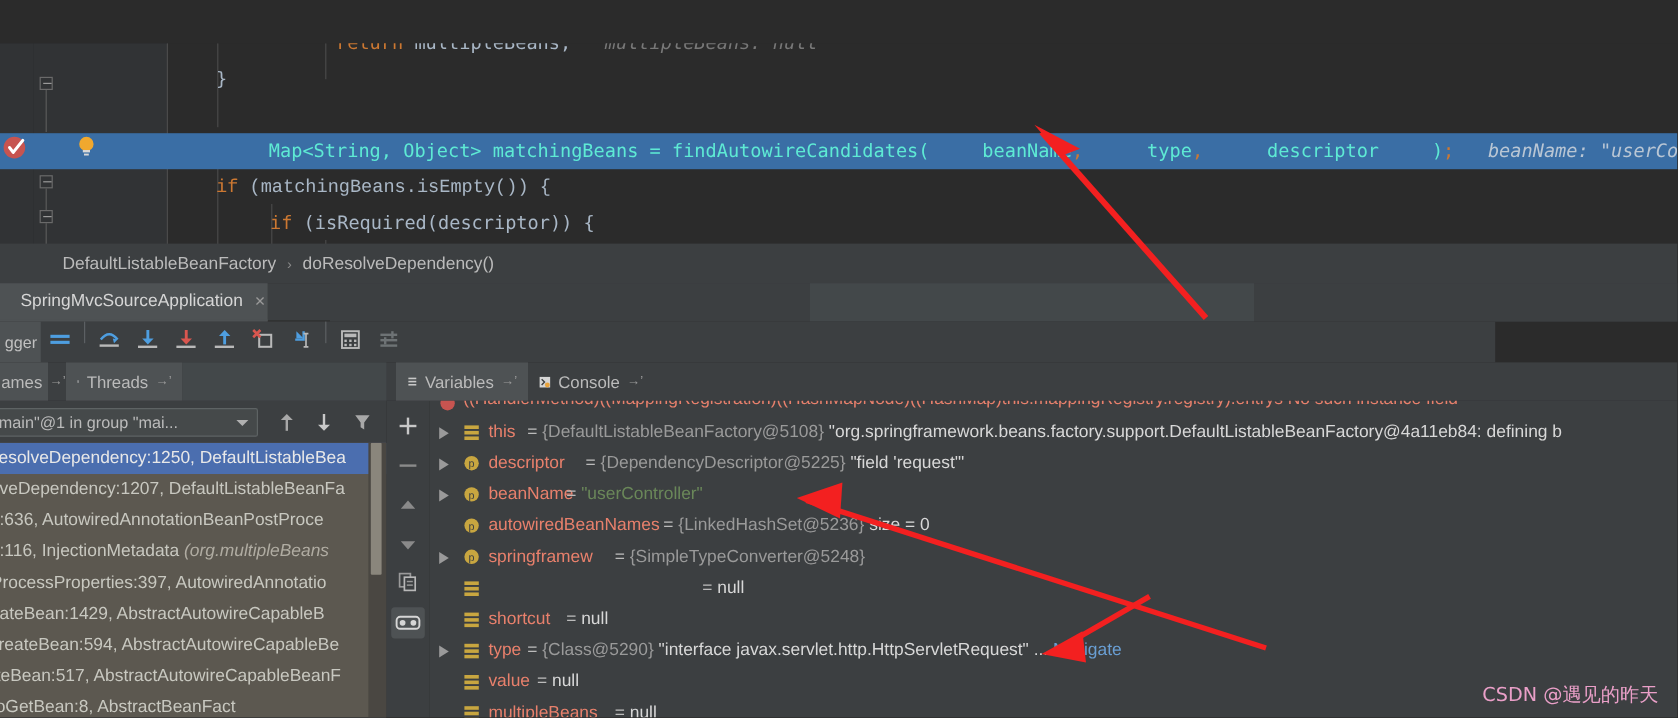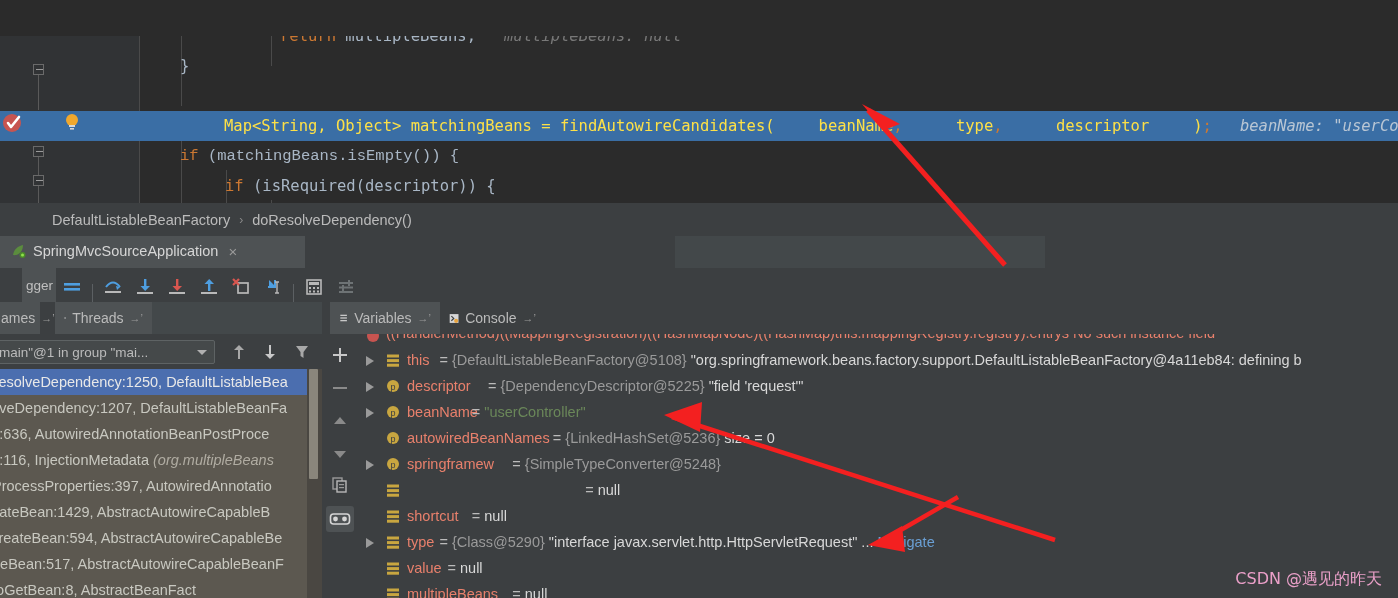--- a/index.html
+++ b/index.html
@@ -33,21 +33,21 @@
     font-family: "DejaVu Sans Mono", monospace; font-size: 15.5px;
     color: #a9b7c6;
   }
   .code-line.hl { background: #3a6ea5; }
   .code-text { position: absolute; left: 140px; }
   .hl .code-text { left: 140px; }
 
   .tok-kw { color: #cc7832; }
   .tok-kw-hl { color: #cc7832; }
   .tok-plain { color: #a9b7c6; }
-  .tok-plain-hl { color: #fde047; padding-left: 44px; }
+  .tok-plain-hl { color: #5eead4; padding-left: 44px; }
   .tok-hint { color: #787878; font-style: italic; }
   .tok-hint-hl { color: #b9c6d4; font-style: italic; }
 
   
   .bp-icon {
     position: absolute; left: 2px; top: 76px; width: 22px; height: 22px;
   }
   .bulb {
     position: absolute; left: 62px; top: 76px; width: 20px; height: 20px;
   }
@@ -86,41 +86,41 @@
     padding-left: 52px; font-size: 14.5px; color: #bbbbbb; gap: 9px;
   }
   .bc-sep { color: #8a8a8a; font-size: 12px; }
 
   
   .tabbar {
     position: absolute; left: 0; top: 236px; width: 1398px; height: 32px;
     background: #3c3f41; border-bottom: 1px solid #2b2b2b;
   }
   .run-tab {
-    position: absolute; left: 0; top: 0; width: 305px; height: 32px;
+    position: absolute; left: 0; top: 0; width: 223px; height: 32px;
     background: #4e5254; display: flex; align-items: center; gap: 7px; padding: 0 10px;
     font-size: 14.5px; color: #d6d6d6;
     border-bottom: 2px solid #4e5254;
   }
   .tabbar-blank1 {
     position:absolute; left:275px; top:0; width:400px; height:32px; background:#3c3f41;
   }
   .tabbar-blank2 {
     position:absolute; left:675px; top:0; width:370px; height:32px; background:#43484a;
   }
   .tabbar-blank3 {
     position:absolute; left:1045px; top:0; width:353px; height:32px; background:#3c3f41;
   }
   .tab-close { color: #9a9a9a; font-size: 15px; margin-left: 3px; }
   .spring-icon { width: 16px; height: 16px; position: relative; }
 
   
   .dbgtool {
-    position: absolute; left: 0; top: 268px; width: 1398px; height: 34px;
-    background: #3c3f41; display: flex; align-items: flex-end; padding-left: 22px;
+    position: absolute; left: 0; top: 268px; width: 1246px; height: 34px;
+    background: #3c3f41; display: flex; align-items: flex-start;
   }
   .dbg-label {
     width: 34px; height: 34px; background: #4e5254; color: #c0c0c0;
     font-size: 13.5px; display: flex; align-items: center; justify-content: flex-end;
     padding-right: 3px; overflow: hidden;
   }
   .tb-btn {
     width: 32px; height: 30px; display: flex; align-items: center; justify-content: center;
   }
   .tb-div { width: 1px; height: 18px; background: #5c6063; margin: 0 4px; }

